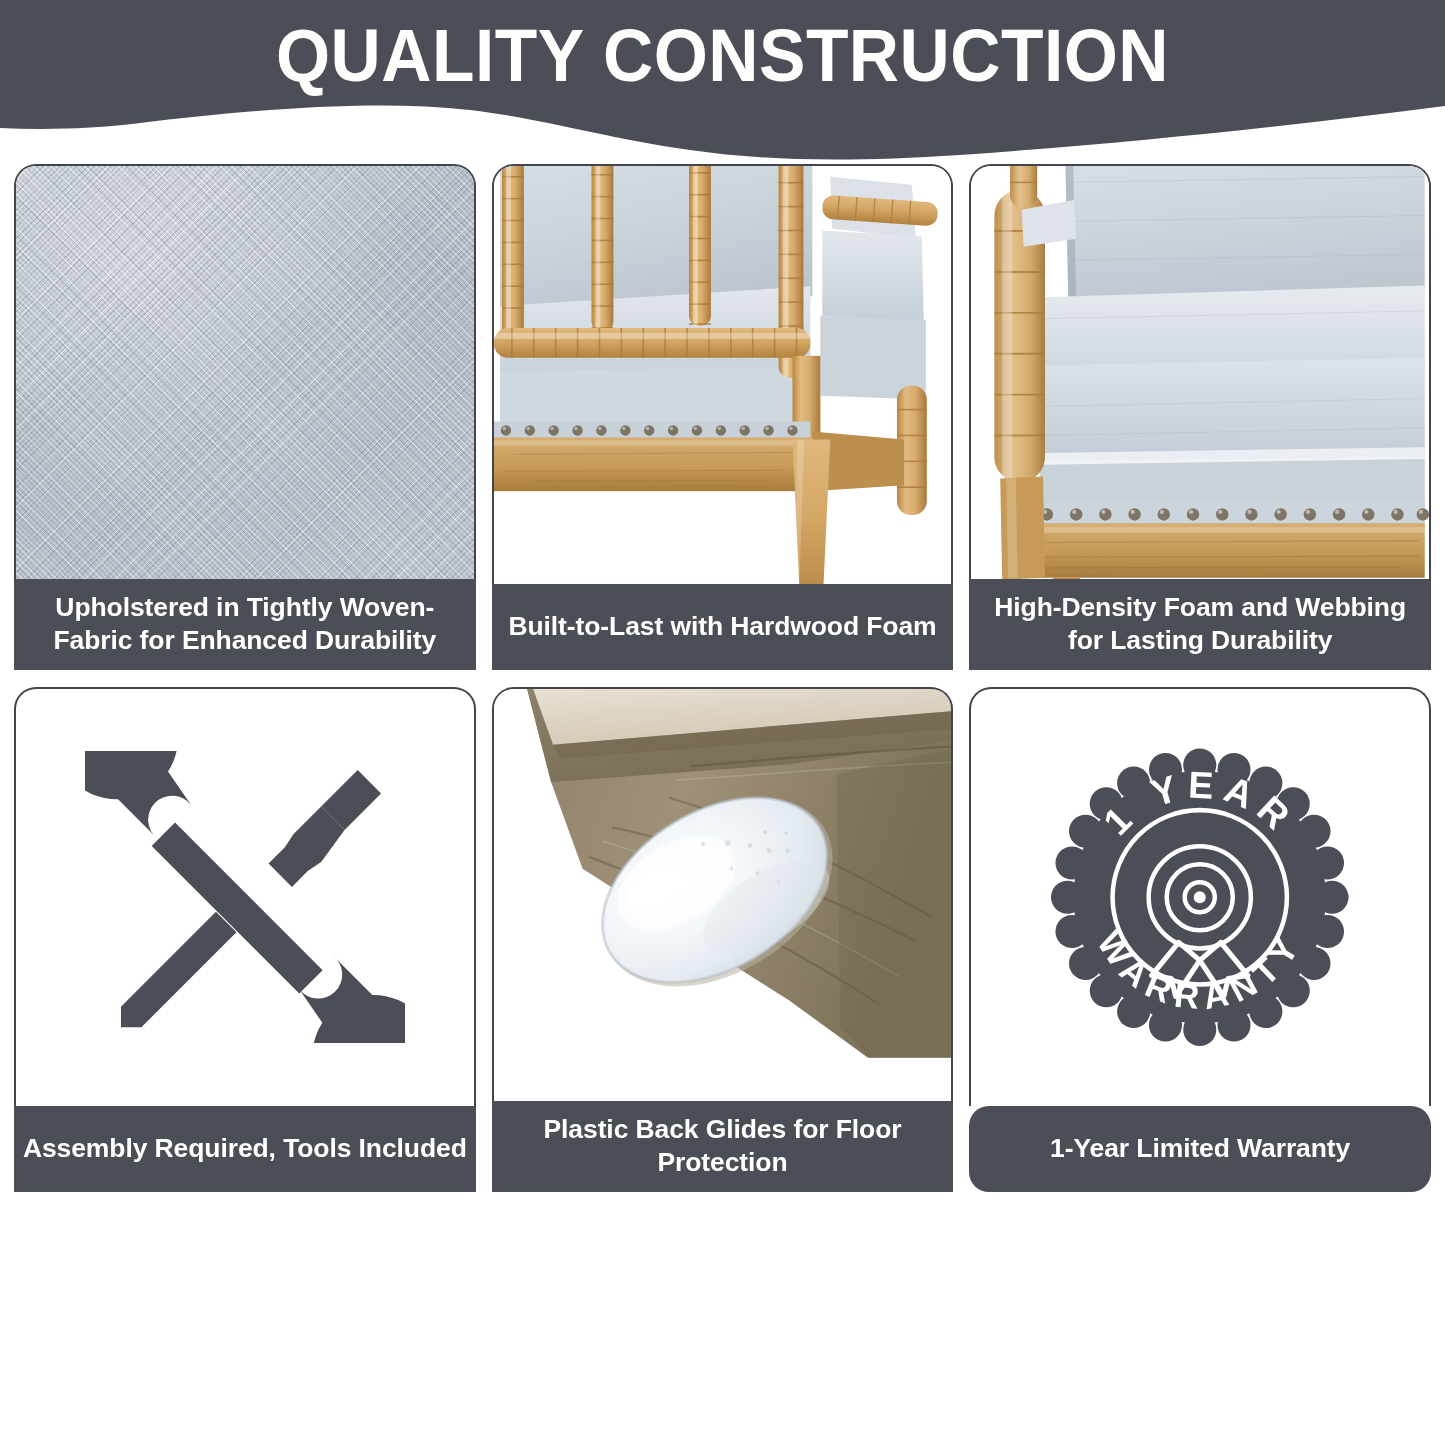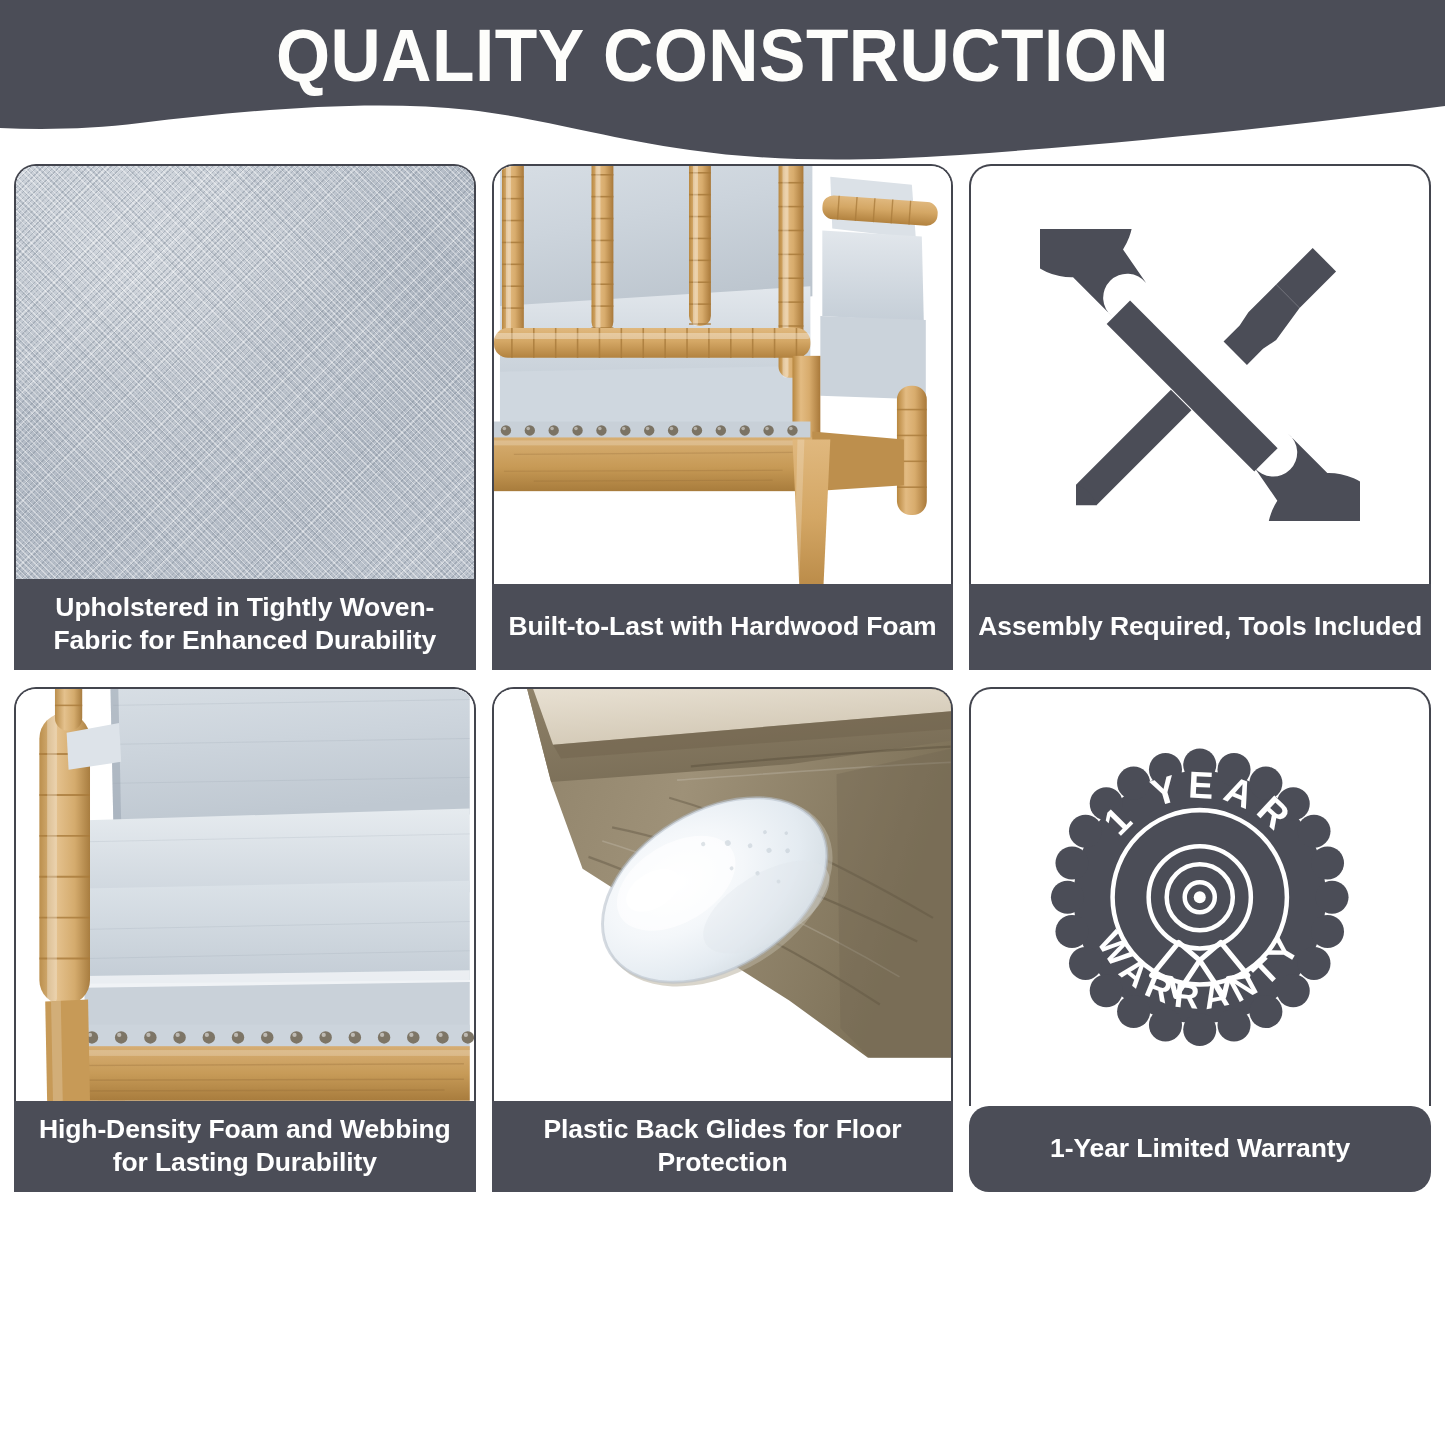--- a/index.html
+++ b/index.html
@@ -320,61 +320,20 @@
             <line x1="10" y1="362" x2="290" y2="361"></line>
             <line x1="40" y1="372" x2="280" y2="371"></line>
           </g>
         </svg>
       </div>
       <div class="caption">Built-to-Last with Hardwood Foam</div>
     </div>
 
     <div class="cell">
       <div class="media">
-        <div class="icon-wrap">
-          <svg class="tools-svg" viewBox="0 0 100 100">
-
-            <g fill="#4b4d57">
-
-              <path d="M88.5 6.5 L96.5 14.5 L84.0 27.0 L76.0 19.0 Z"></path>
-
-              <path d="M84.0 27.0 L76.0 19.0
-                       L66.5 28.5 L63.5 33.0 L58.0 38.5
-                       L66.0 46.5 L71.5 41.0 L76.0 38.0 Z"></path>
-
-              <path d="M40.0 55.0 L47.0 62.0
-                       L14.5 94.5
-                       A 9.9 9.9 0 0 1 7.5 87.5 Z"></path>
-              <path d="M7.5 87.5 A 9.9 9.9 0 0 1 14.5 94.5 L7.5 94.5 Z"></path>
-            </g>
-
-            <g fill="#4b4d57">
-
-              <path d="M23.6 7.0
-                       A 21 21 0 1 0 6.5 16.5
-                       L20.0 30.0
-                       A 8.2 8.2 0 1 1 31.5 18.5
-                       Z"></path>
-
-              <path d="M26.0 24.5 L76.5 75.0 L68.5 83.0 L18.0 32.5 Z"></path>
-
-              <path d="M76.4 93.0
-                       A 21 21 0 1 0 93.5 83.5
-                       L80.0 70.0
-                       A 8.2 8.2 0 1 1 68.5 81.5
-                       Z"></path>
-            </g>
-          </svg>
-        </div>
-      </div>
-      <div class="caption">Assembly Required, Tools Included</div>
-    </div>
-
-    <div class="cell">
-      <div class="media">
         <svg class="foam-svg" viewBox="0 0 470 530" preserveAspectRatio="xMidYMid slice">
           <defs>
             <linearGradient id="c1" x1="0" y1="0" x2="0.2" y2="1">
               <stop offset="0%" stop-color="#dfe5ea"></stop>
               <stop offset="60%" stop-color="#ccd4dc"></stop>
               <stop offset="100%" stop-color="#bfc8d1"></stop>
             </linearGradient>
             <linearGradient id="c2" x1="0" y1="0" x2="0" y2="1">
               <stop offset="0%" stop-color="#e6ebef"></stop>
               <stop offset="100%" stop-color="#cdd5dd"></stop>
@@ -492,20 +451,61 @@
 
           <path d="M84,476 L112,476 L108,516 L88,516 Z" fill="#c18f4c"></path>
 
           <g>
             <rect x="30" y="478" width="52" height="52" rx="24" fill="url(#wd3)"></rect>
             <line x1="30" y1="506" x2="82" y2="506" stroke="#a97b3b" stroke-width="2" opacity=".8"></line>
           </g>
         </svg>
       </div>
       <div class="caption">High-Density Foam and Webbing for Lasting Durability</div>
+    </div>
+
+    <div class="cell">
+      <div class="media">
+        <div class="icon-wrap">
+          <svg class="tools-svg" viewBox="0 0 100 100">
+
+            <g fill="#4b4d57">
+
+              <path d="M88.5 6.5 L96.5 14.5 L84.0 27.0 L76.0 19.0 Z"></path>
+
+              <path d="M84.0 27.0 L76.0 19.0
+                       L66.5 28.5 L63.5 33.0 L58.0 38.5
+                       L66.0 46.5 L71.5 41.0 L76.0 38.0 Z"></path>
+
+              <path d="M40.0 55.0 L47.0 62.0
+                       L14.5 94.5
+                       A 9.9 9.9 0 0 1 7.5 87.5 Z"></path>
+              <path d="M7.5 87.5 A 9.9 9.9 0 0 1 14.5 94.5 L7.5 94.5 Z"></path>
+            </g>
+
+            <g fill="#4b4d57">
+
+              <path d="M23.6 7.0
+                       A 21 21 0 1 0 6.5 16.5
+                       L20.0 30.0
+                       A 8.2 8.2 0 1 1 31.5 18.5
+                       Z"></path>
+
+              <path d="M26.0 24.5 L76.5 75.0 L68.5 83.0 L18.0 32.5 Z"></path>
+
+              <path d="M76.4 93.0
+                       A 21 21 0 1 0 93.5 83.5
+                       L80.0 70.0
+                       A 8.2 8.2 0 1 1 68.5 81.5
+                       Z"></path>
+            </g>
+          </svg>
+        </div>
+      </div>
+      <div class="caption">Assembly Required, Tools Included</div>
     </div>
 
     <div class="cell">
       <div class="media">
         <svg class="glide-svg" viewBox="0 0 465 530" preserveAspectRatio="xMidYMid slice">
           <defs>
             <linearGradient id="legTop" x1="0" y1="0" x2="0.4" y2="1">
               <stop offset="0%" stop-color="#9a8d74"></stop>
               <stop offset="50%" stop-color="#887b63"></stop>
               <stop offset="100%" stop-color="#7a6e57"></stop>

